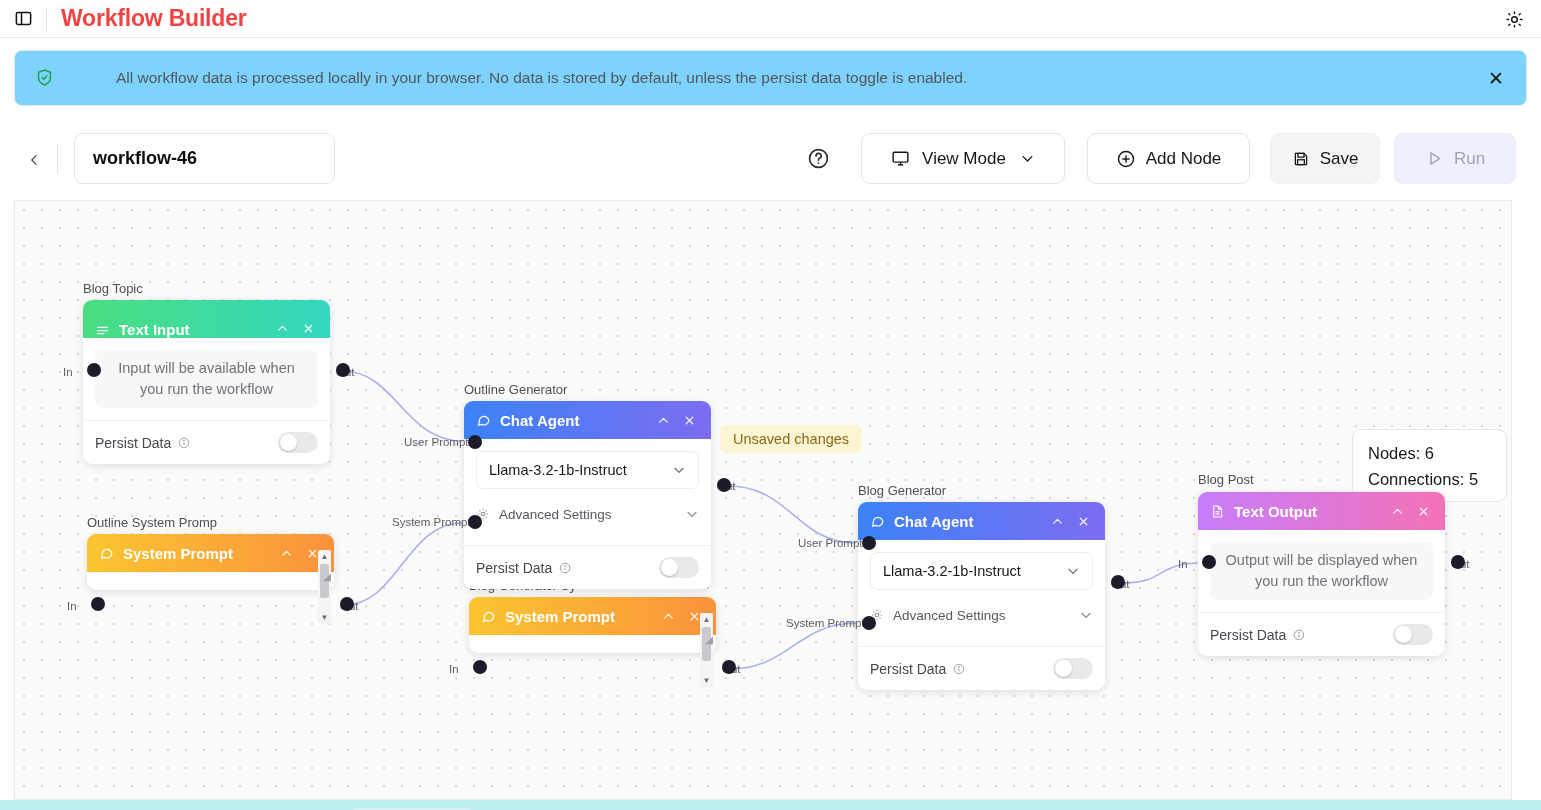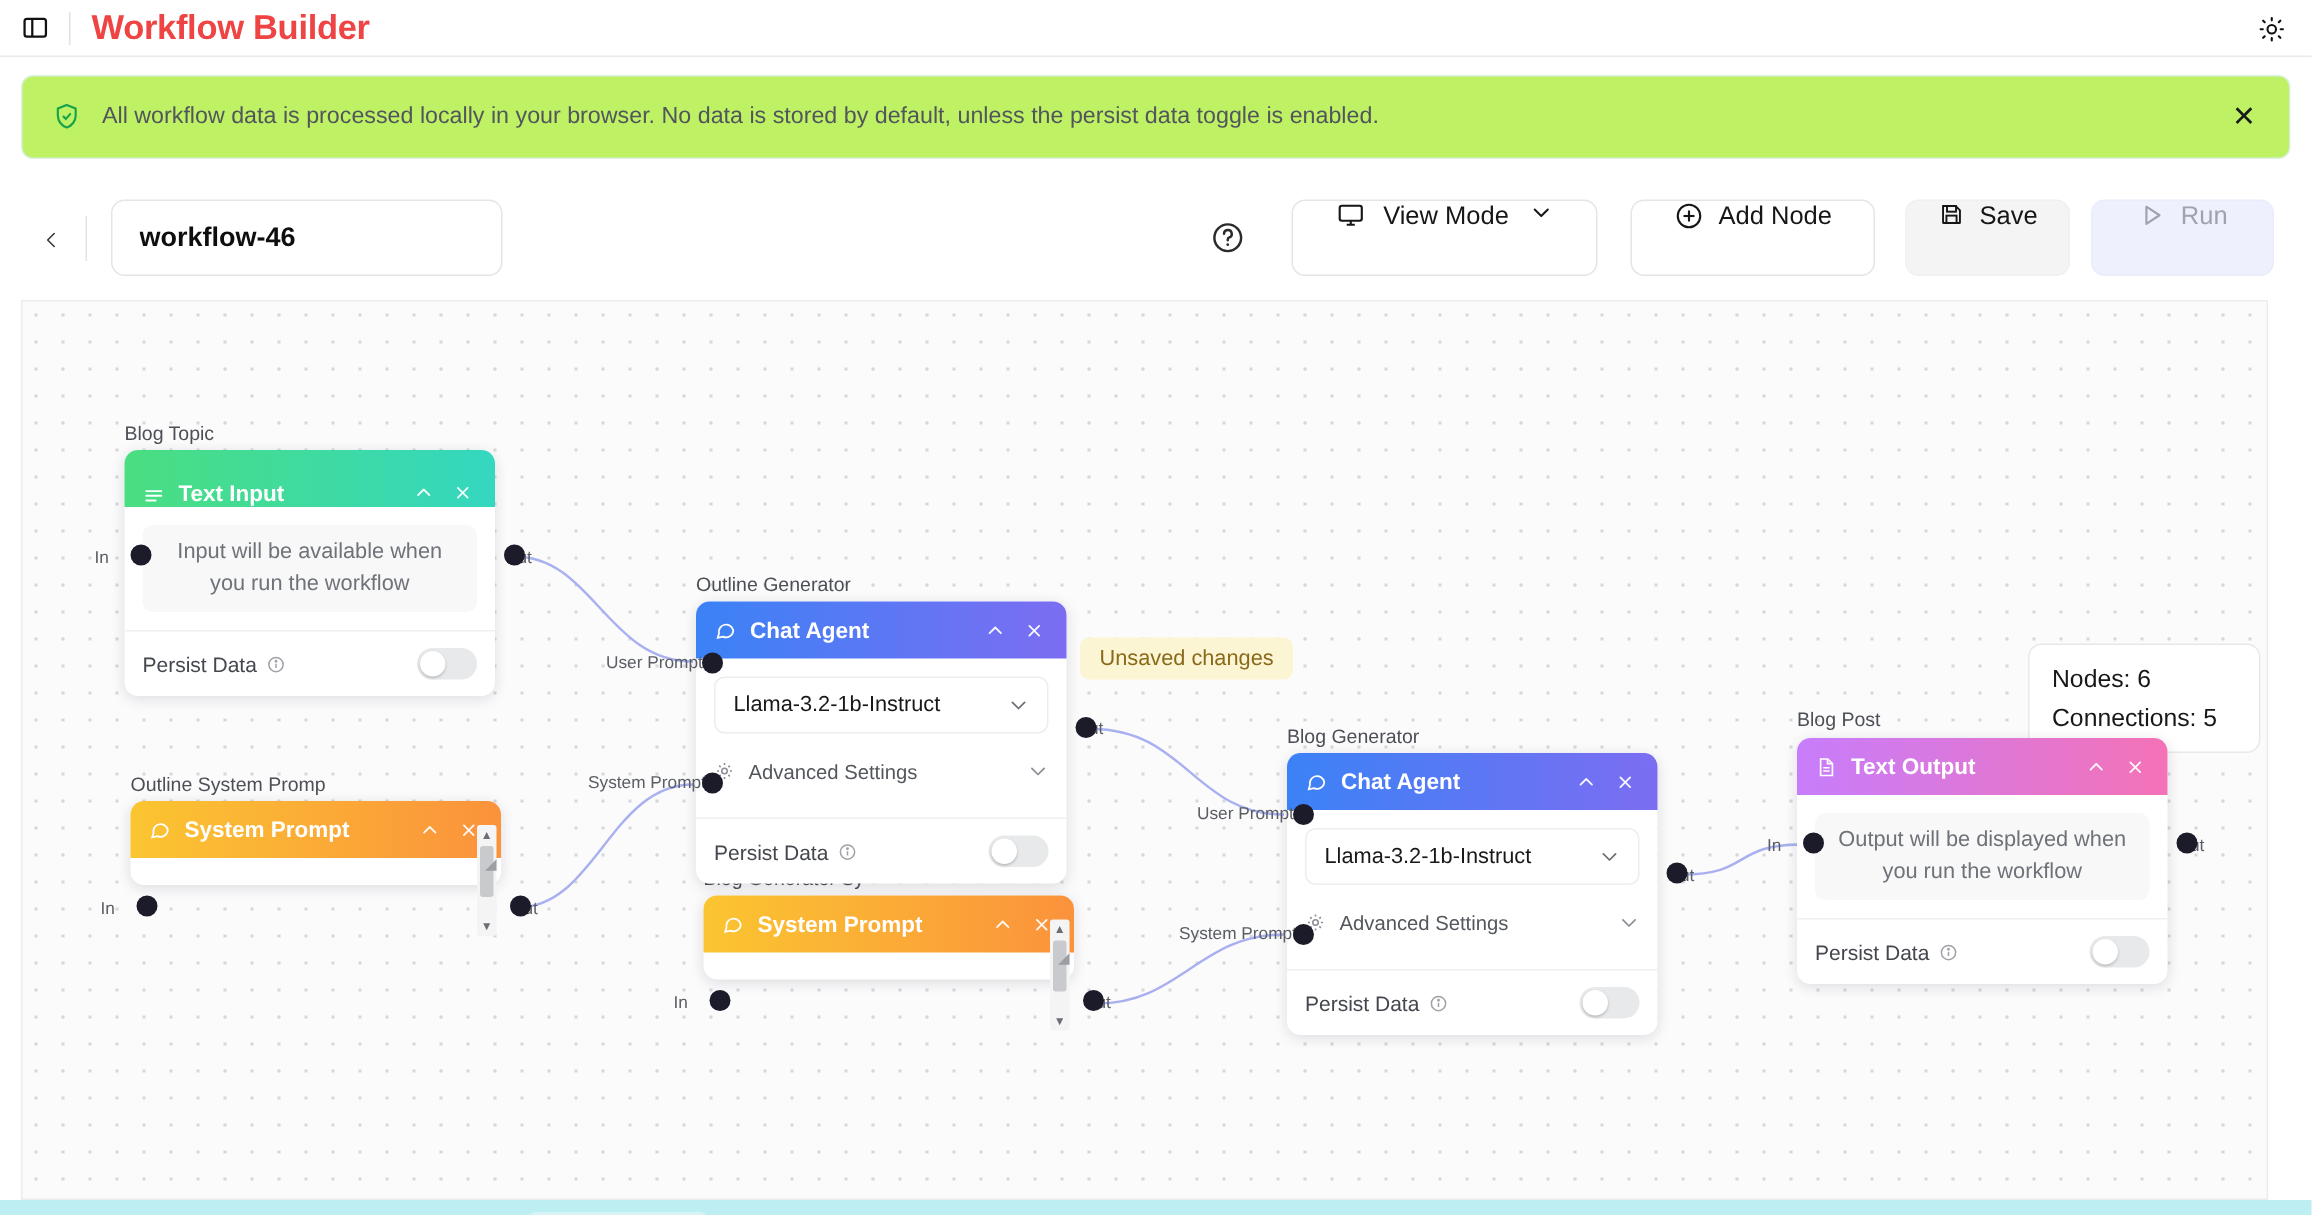--- a/index.html
+++ b/index.html
@@ -35,24 +35,24 @@
     position: absolute; right: 14px; top: 6px;
     width: 26px; height: 26px;
     display: flex; align-items: center; justify-content: center;
     color: #111; cursor: pointer;
   }
 
   
   .banner {
     position: absolute; left: 14px; top: 50px;
     width: 1513px; height: 56px;
-    background: #bef264;
+    background: #7dd3fc;
     border: 1px solid #d9f0e1;
     border-radius: 8px;
-    display: flex; align-items: center;
+    display: flex; align-items: center; gap: 48px;
   }
   .banner-shield { margin-left: 20px; width: 20px; height: 20px; color: #16a34a; display:flex; }
   .banner-text {
     margin-left: 13px; font-size: 15.5px; color: #52565c;
   }
   .banner-close {
     position: absolute; right: 18px; top: 50%; transform: translateY(-50%);
     width: 24px; height: 24px; display: flex; align-items: center;
     justify-content: center; color: #1a1a1a; cursor: pointer;
     font-size: 19px; line-height: 1;
@@ -83,21 +83,21 @@
   }
   .help-icon {
     position: absolute; left: 806px; top: 146px;
     width: 25px; height: 25px; color: #2b2b2b; cursor: pointer;
     display:flex; align-items:center; justify-content:center;
   }
   .tbtn {
     position: absolute; top: 133px; height: 51px;
     border: 1px solid #e4e5e8; border-radius: 9px;
     background: #ffffff;
-    display: flex; align-items: flex-start; gap: 10px;
+    display: flex; align-items: center; gap: 10px;
     padding: 0 16px; cursor: pointer;
     font-size: 17px; color: #161616;
   }
   .tbtn.view-mode { left: 861px; width: 204px; justify-content: center; gap: 12px; }
   .tbtn.add-node  { left: 1087px; width: 163px; justify-content: center; }
   .tbtn.save      { left: 1270px; width: 110px; background: #f4f4f5; border-color: #f0f0f1;
                     justify-content: center; }
   .tbtn.run       { left: 1394px; width: 122px; background: #eef0fd; border-color: #eaecfb;
                     color: #a0a3ad; justify-content: center; }
   .tbtn .ic { display: flex; align-items: center; }

